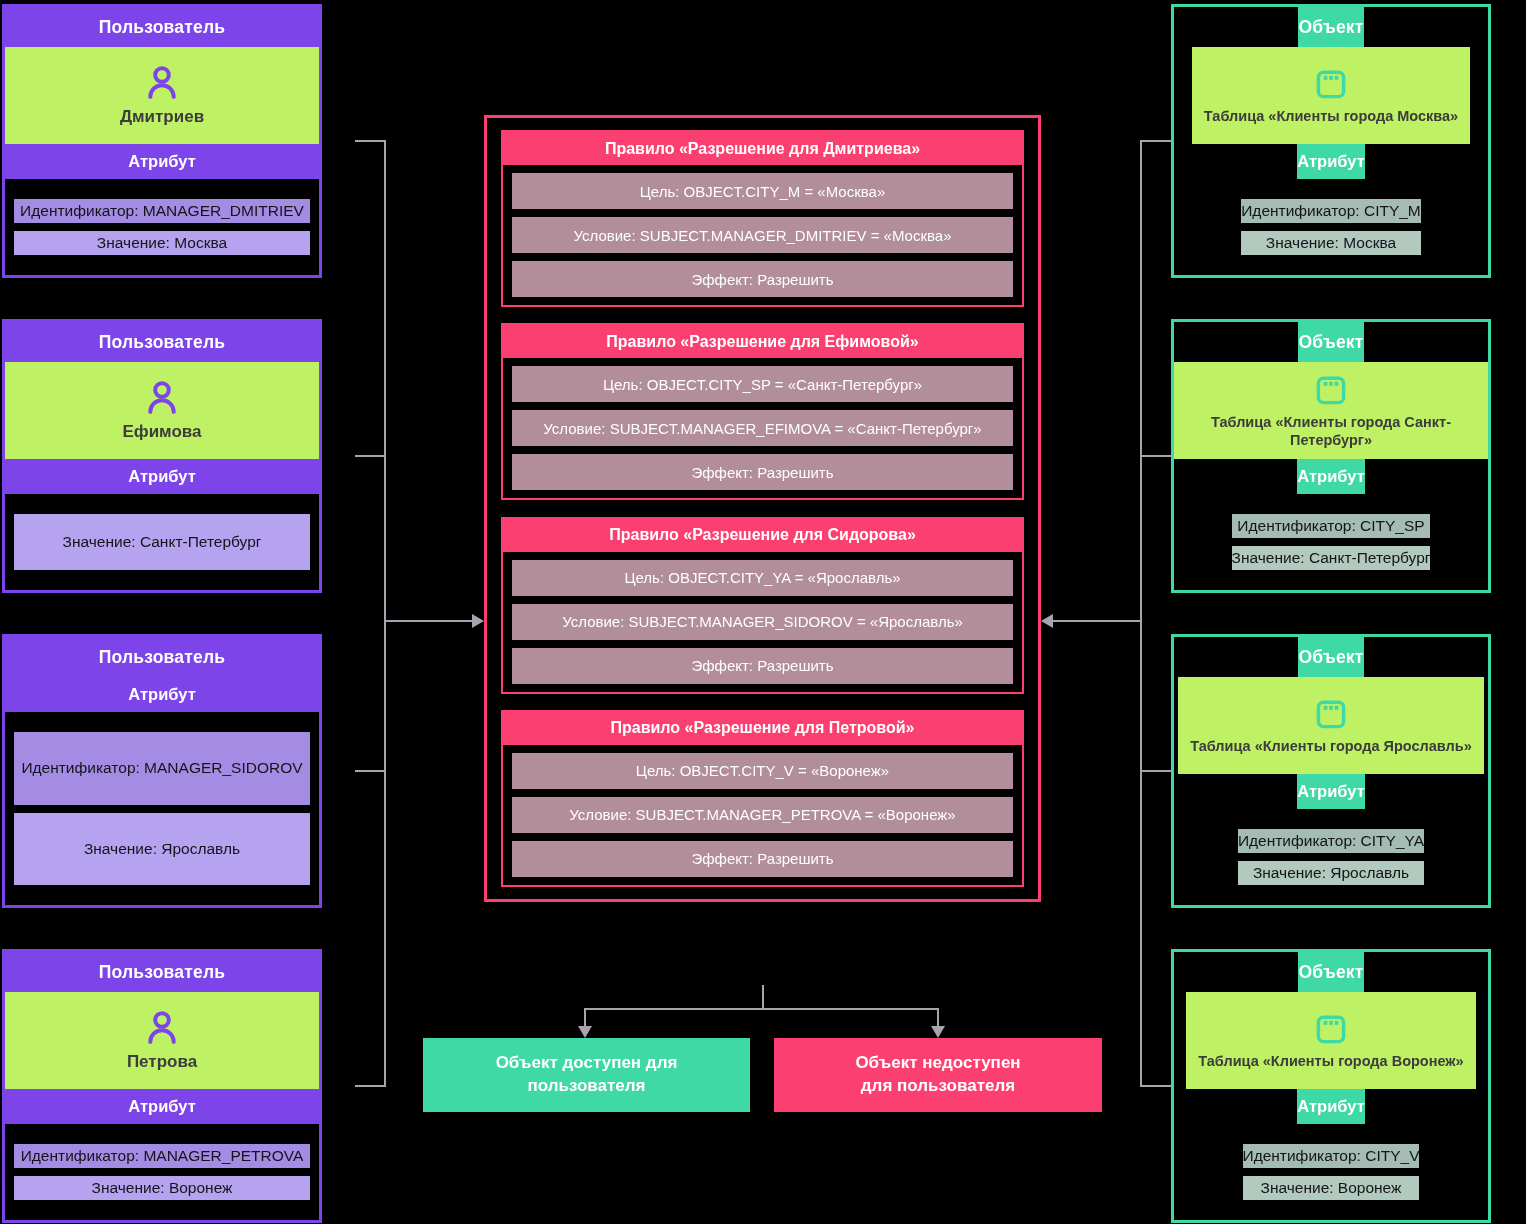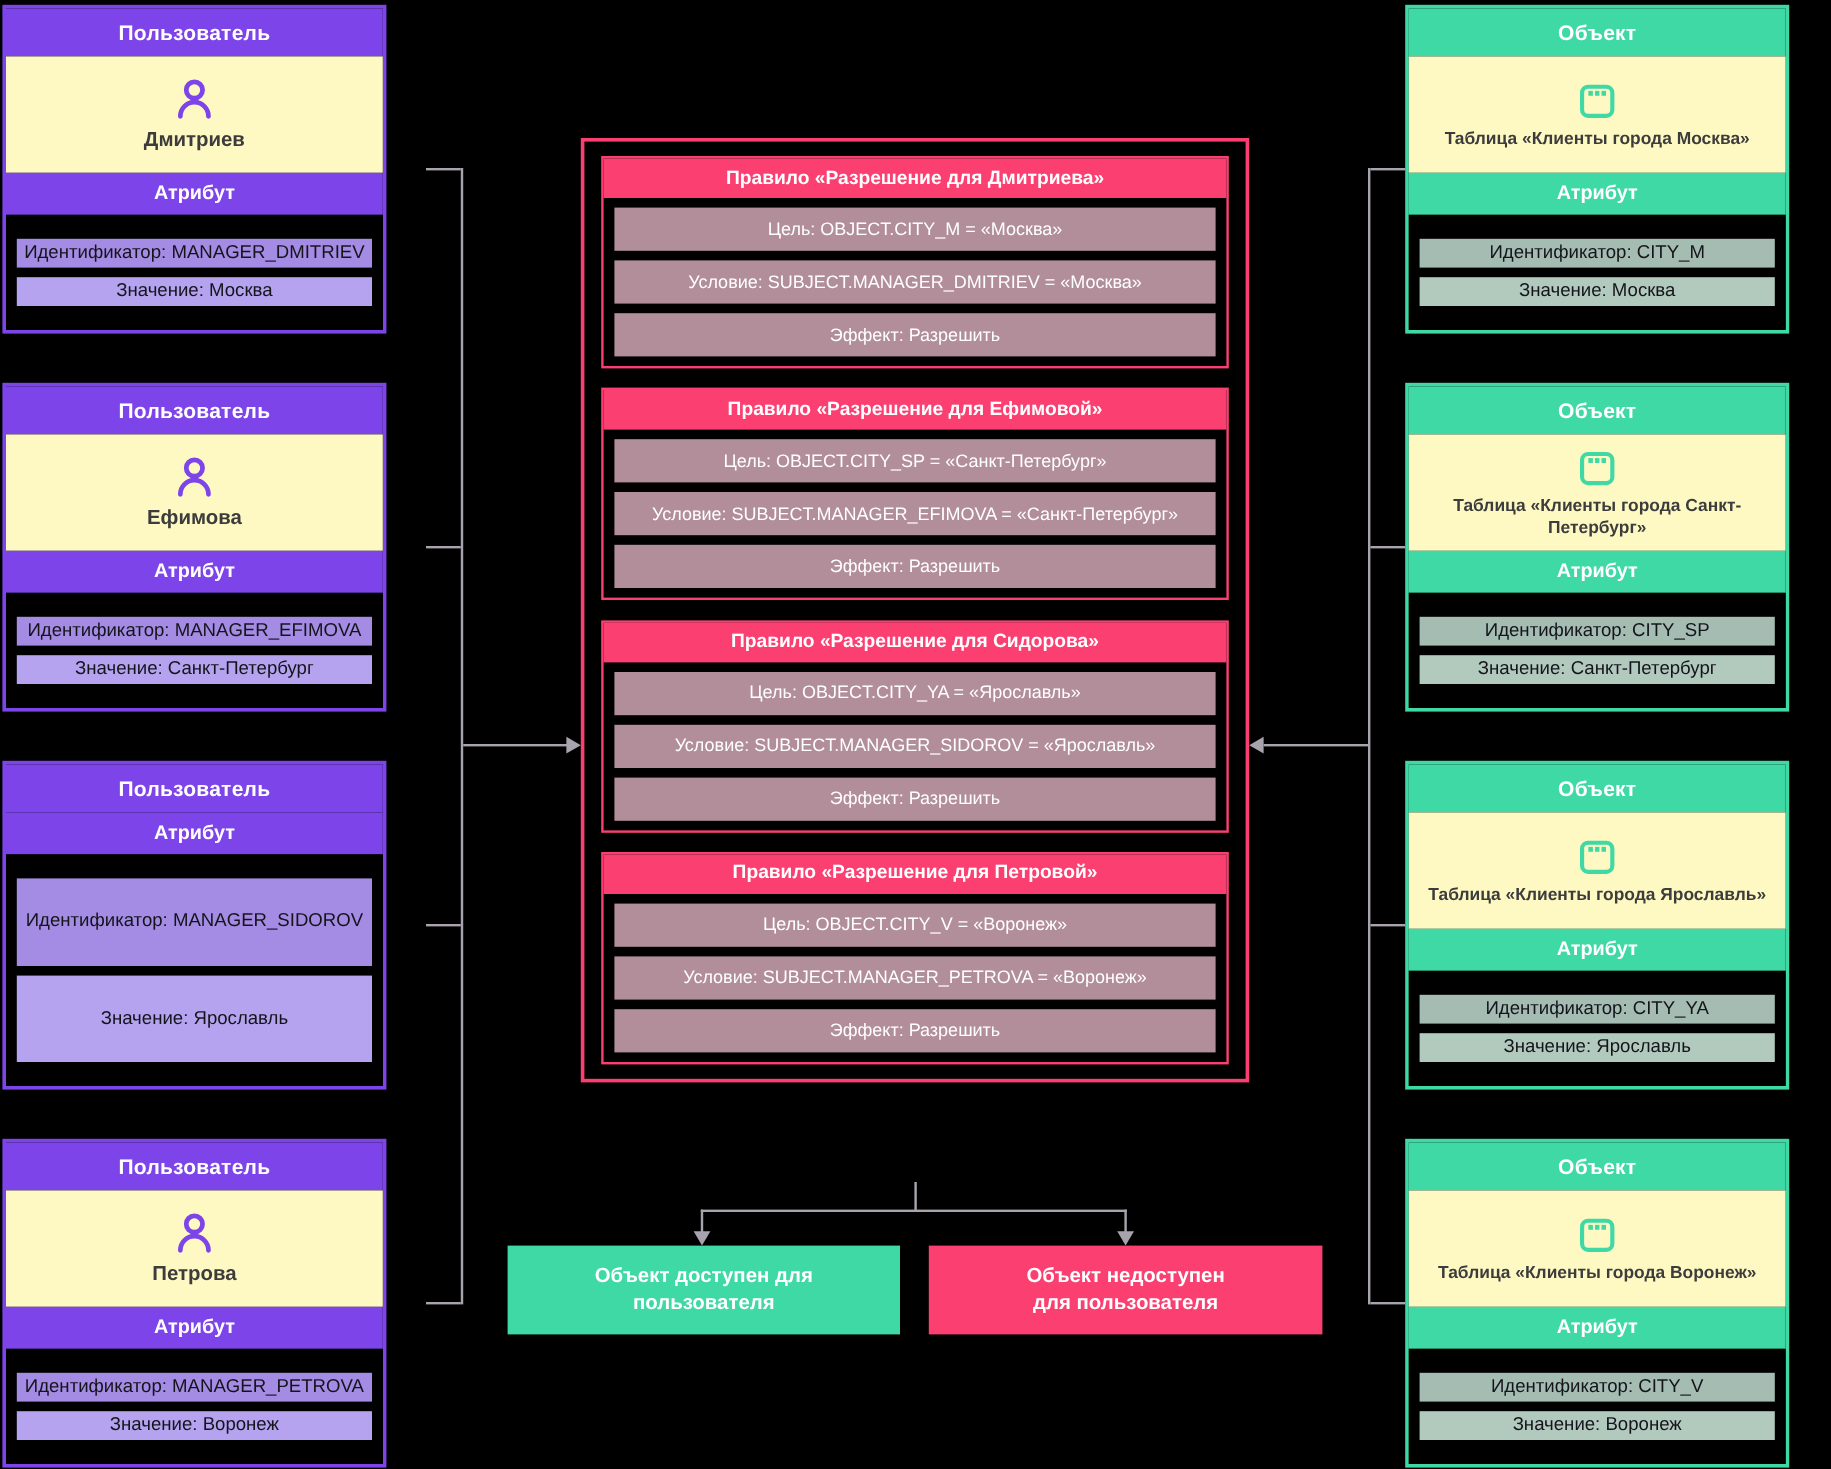--- a/index.html
+++ b/index.html
@@ -3,27 +3,27 @@
 <meta charset="utf-8">
 <style>
   html,body { margin:0; padding:0; background:#000; }
   body { font-family:"Liberation Sans", sans-serif; }
   .canvas { position:relative; width:1526px; height:1224px; background:#000; overflow:hidden; }
 
   
   .card { position:absolute; width:320px; height:274px; box-sizing:border-box;
           display:flex; flex-direction:column; background:#000; }
   .user-card { border:3px solid #7c44e9; left:2px; }
-  .obj-card  { border:3px solid #3ed9a4; left:1171px; }
+  .obj-card  { border:3px solid #3ed9a4; left:1171px;align-items:center; }
   .card-header { flex:0 0 40px; display:flex; align-items:center; justify-content:center;
                  color:#fff; font-size:17.5px; font-weight:700; letter-spacing:.2px; }
   .user-card .card-header { background:#7c44e9; }
   .obj-card  .card-header { background:#3ed9a4; }
   .card-body { flex:0 0 97px; display:flex; flex-direction:column; align-items:center;
-               justify-content:center; gap:5px; background:#fef9c3; }
+               justify-content:center; gap:5px; background:#bef264; }
   .entity-name { color:#3c3c3c; font-size:17px; font-weight:700; text-align:center; line-height:1.25; }
   .obj-card .entity-name { font-size:14.5px; padding:0 12px; }
   .attr-bar { flex:0 0 35px; display:flex; align-items:center; justify-content:center;
               color:#fff; font-size:16.5px; font-weight:700; }
   .user-card .attr-bar { background:#7c44e9; }
   .obj-card  .attr-bar { background:#3ed9a4; }
   .attr-rows { flex:1; background:#000; padding:20px 9px; display:flex; flex-direction:column; gap:8px; }
   .attr-row { flex:1; display:flex; align-items:center; justify-content:center;
               font-size:15.5px; font-weight:500; color:#14141b; }
   .user-card .attr-row.id  { background:#a48be4; }
@@ -88,21 +88,20 @@
     <div class="card-header">Пользователь</div>
     <div class="card-body">
       <svg class="icon" viewBox="0 0 24 24" width="38" height="38">
           <circle cx="12" cy="7.6" r="4.3" fill="none" stroke="#7c44e9" stroke-width="2.5"></circle>
           <path d="M4.6 21.4c0-4.1 3.3-7.4 7.4-7.4s7.4 3.3 7.4 7.4" fill="none" stroke="#7c44e9" stroke-width="2.5" stroke-linecap="round"></path>
         </svg>
       <div class="entity-name">Ефимова</div>
     </div>
     <div class="attr-bar">Атрибут</div>
     <div class="attr-rows">
-      <div class="attr-row id">Идентификатор: MANAGER_EFIMOVA</div>
       <div class="attr-row val">Значение: Санкт-Петербург</div>
     </div>
   </div>
 
   <div class="card user-card" style="top:634px">
     <div class="card-header">Пользователь</div>
     <div class="attr-bar">Атрибут</div>
     <div class="attr-rows">
       <div class="attr-row id">Идентификатор: MANAGER_SIDOROV</div>
       <div class="attr-row val">Значение: Ярославль</div>

